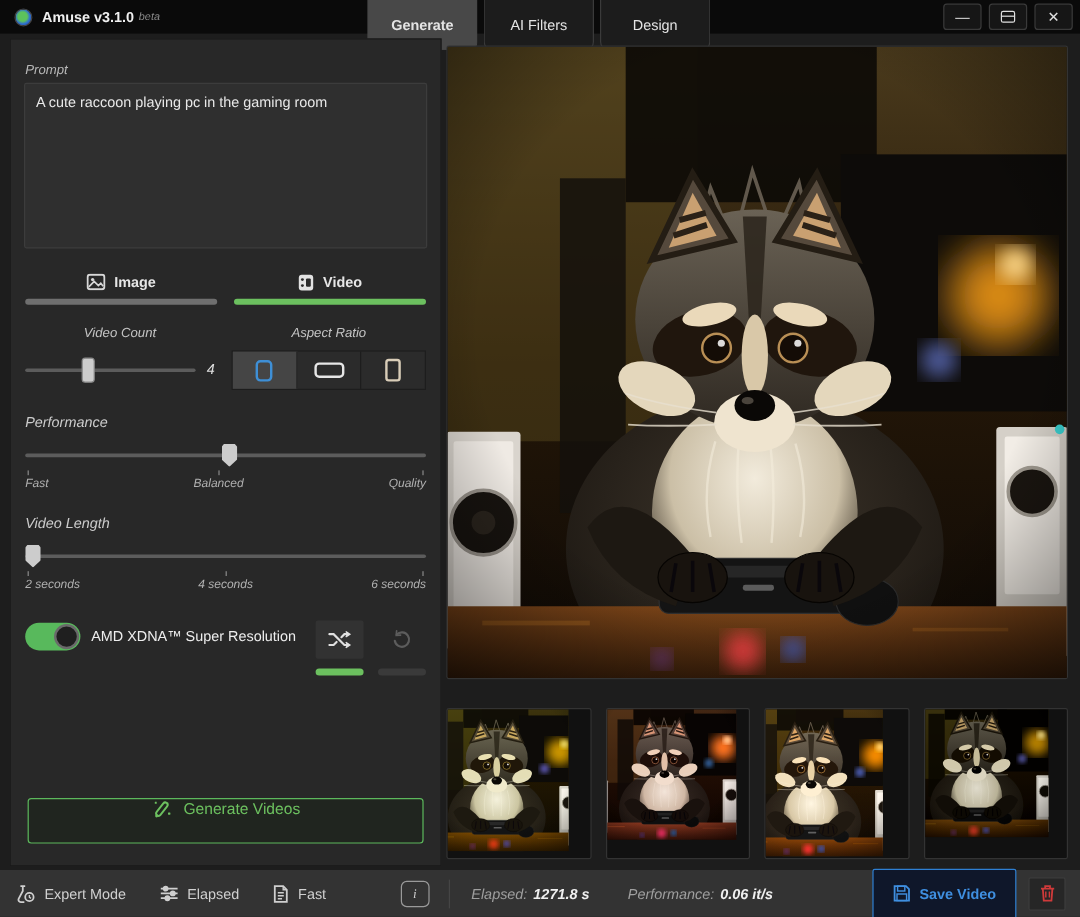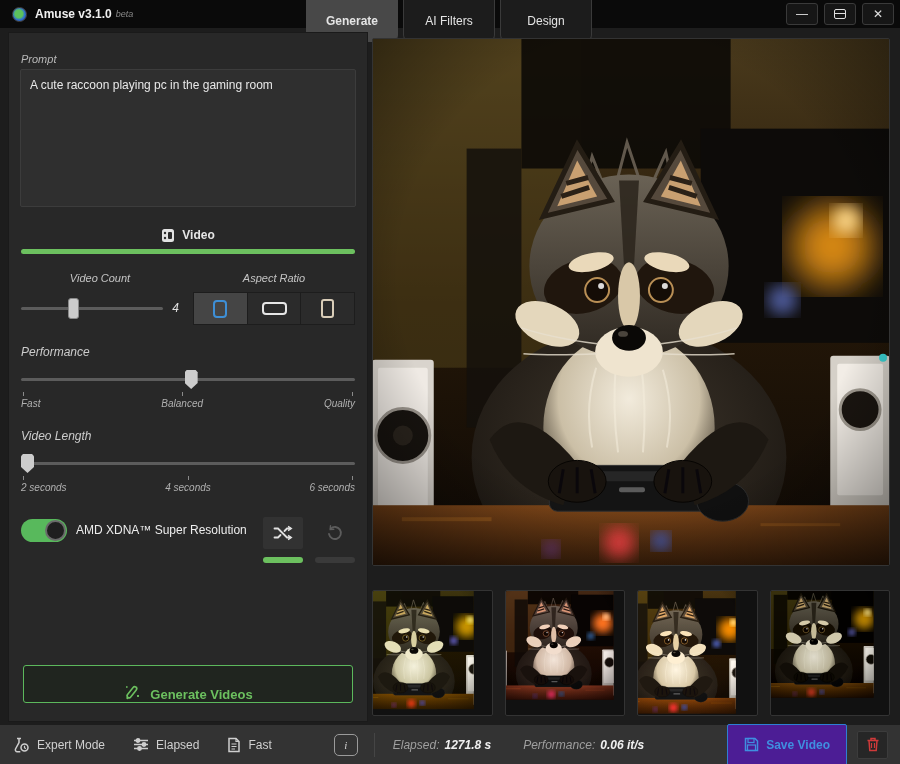--- a/index.html
+++ b/index.html
@@ -79,22 +79,22 @@
   .sr-label { color:#ededed; font-size:12px; margin-left:9px; margin-top:6px; }
   .icon-btns { margin-left:auto; display:flex; gap:12px; }
   .icon-btn { width:40px; text-align:center; cursor:pointer; }
   .icon-btn .glyph { height:32px; display:flex; align-items:center; justify-content:center; border-radius:2px; }
   .icon-btn.selected .glyph { background:#323232; }
   .icon-btn .under { height:6px; border-radius:3px; margin-top:8px; background:#3a3a3a; }
   .icon-btn.selected .under { background:#6cc05f; }
 
   .generate-btn { position:absolute; left:14px; right:14px; bottom:18px; height:38px;
     background:#20251f; border:1px solid #5cb85c; border-radius:3px; display:flex;
-    align-items:flex-end; justify-content:center; gap:9px; color:#6cc05f; font-size:13px;
-    font-weight:bold; cursor:pointer; }
+    align-items:flex-start; justify-content:center; gap:9px; color:#6cc05f; font-size:13px;
+    font-weight:normal; cursor:pointer; }
 
   
   .preview { position:absolute; left:372px; top:38px; width:518px; height:528px;
     background:#111; border:1px solid #333; border-radius:2px; overflow:hidden; }
   .preview svg, .thumb svg { display:block; width:100%; height:100%; }
   .thumbs { position:absolute; left:372px; top:590px; width:518px; height:126px; display:flex; gap:12px; }
   .thumb { flex:1; background:#111; border:1px solid #333; border-radius:2px; overflow:hidden; cursor:pointer; }
   .t1 svg { filter:hue-rotate(12deg) saturate(1.25) brightness(1.02); }
   .t2 svg { filter:hue-rotate(-18deg) saturate(1.1) brightness(0.96) contrast(1.05); }
   .t3 svg { filter:saturate(1.3) brightness(1.05); }
@@ -109,21 +109,21 @@
     display:flex; align-items:center; justify-content:center; color:#cfcfcf; font-size:11px;
     font-style:italic; font-family:"Liberation Serif", serif; cursor:pointer; }
   .sb-divider { width:1px; height:24px; background:#454545; margin-left:16px; }
   .metric { display:flex; align-items:baseline; gap:5px; margin-left:18px; }
   .metric + .metric { margin-left:32px; }
   .metric .m-label { color:#9f9f9f; font-style:italic; }
   .metric .m-value { color:#f0f0f0; font-weight:bold; font-style:italic; }
   .sb-spacer { flex:1; }
   .save-btn { display:flex; align-items:center; gap:7px; height:42px; padding:0 16px;
     border:1.5px solid #2e7fd2; border-radius:2px; color:#3f8fe0; font-size:12px; font-weight:bold;
-    background:#4c1d95; cursor:pointer; }
+    background:#0f172a; cursor:pointer; }
   .trash-btn { width:31px; height:28px; margin-left:10px; background:#262626; border:1px solid #3c3c3c;
     border-radius:2px; display:flex; align-items:center; justify-content:center; cursor:pointer; }
 </style>
 </head>
 <body>
 
 <svg style="position:absolute;width:0;height:0" aria-hidden="true">
   <defs>
     <filter id="b18">
         <feGaussianBlur stdDeviation="18"></feGaussianBlur>
@@ -263,20 +263,31 @@
     <div class="win-btn">✕</div>
   </div>
 </div>
 
 <div class="panel">
 
   <div class="prompt-label">Prompt</div>
   <textarea class="prompt-box" spellcheck="false" style="">A cute raccoon playing pc in the gaming room</textarea>
 
   <div class="mode-row">
+    <div class="mode-btn">
+      <div class="lbl">
+        <svg width="16" height="14" viewBox="0 0 16 14">
+            <rect x="1" y="1" width="14" height="12" rx="2" fill="none" stroke="#d8d8d8" stroke-width="1.6"></rect>
+            <circle cx="5.2" cy="5" r="1.4" fill="#d8d8d8"></circle>
+            <path d="M2 11 L6.5 6.5 L10 10 L12 8 L14 10.5" fill="none" stroke="#d8d8d8" stroke-width="1.4"></path>
+          </svg>
+        <span>Image</span>
+      </div>
+      <div class="bar"></div>
+    </div>
     <div class="mode-btn selected">
       <div class="lbl">
         <svg width="14" height="15" viewBox="0 0 14 15">
             <rect x="1" y="1" width="12" height="13" rx="2.5" fill="#e2e2e2"></rect>
             <circle cx="4" cy="5" r="1.2" fill="#2a2a2a"></circle>
             <circle cx="4" cy="10" r="1.2" fill="#2a2a2a"></circle>
             <rect x="7" y="4" width="4" height="7" rx="1" fill="#2a2a2a"></rect>
           </svg>
         <span>Video</span>
       </div>

